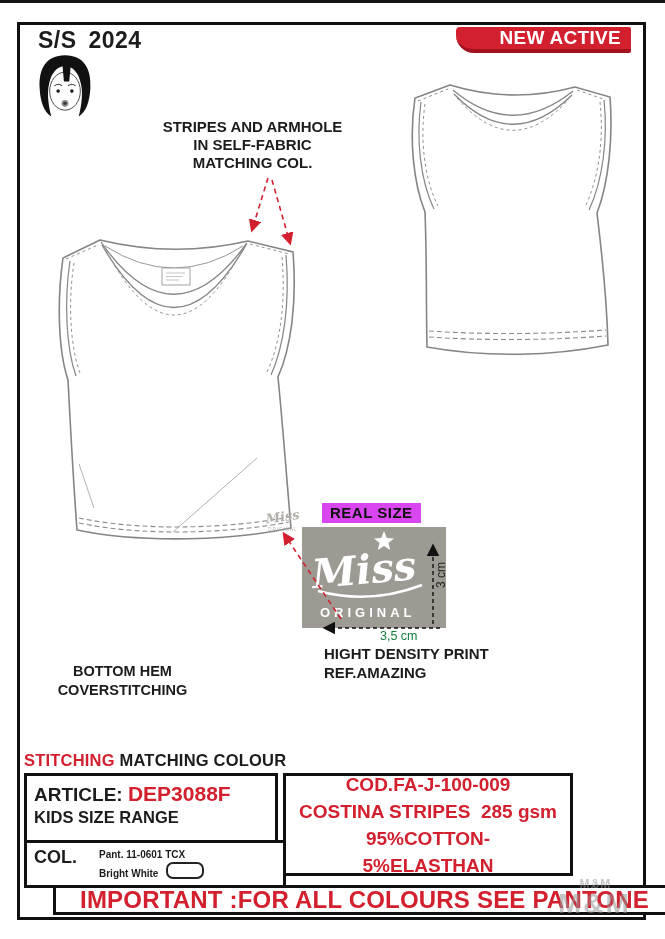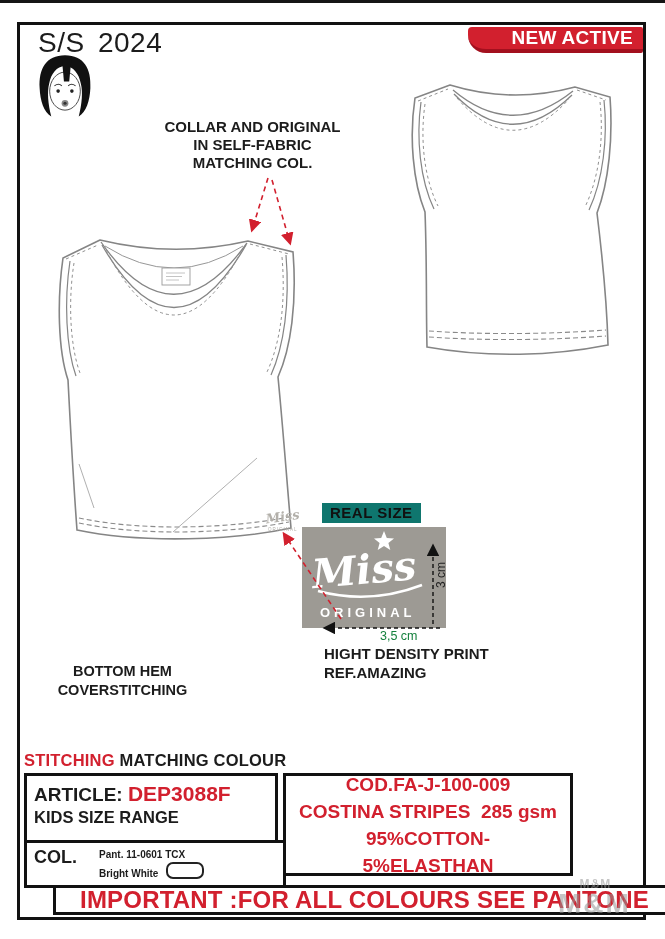--- a/index.html
+++ b/index.html
@@ -6,34 +6,34 @@
   #canvas{position:relative;width:665px;height:939px;background:#fff;overflow:hidden;
           font-family:"Liberation Sans",sans-serif;color:#1c1c1c;}
   .abs{position:absolute;}
   .preline{white-space:pre-line;}
   .pre{white-space:pre;}
   .red{color:#d2202e;}
 
   #top-strip{left:0;top:0;width:665px;height:3px;background:#151515;}
   #page-border{left:17px;top:22px;width:623px;height:892px;border:3px solid #111;}
 
-  #season{left:38px;top:27px;font-size:28px;font-weight:normal;word-spacing:5px;letter-spacing:.5px;}
+  #season{left:38px;top:27px;font-size:23px;font-weight:bold;word-spacing:5px;letter-spacing:.5px;}
   #brand-logo{left:33px;top:52px;}
 
-  #badge{left:468px;top:27px;width:175px;height:26px;background:#d2202e;
+  #badge{left:456px;top:27px;width:175px;height:26px;background:#d2202e;
          border-radius:4px 2px 2px 18px;border-bottom:4px solid #a3101e;
          display:flex;align-items:center;justify-content:flex-end;padding-right:10px;box-sizing:border-box;}
   #badge span{color:#fff;font-weight:bold;font-size:19px;letter-spacing:.3px;}
 
   #collar-note{left:140px;top:118px;width:225px;font-size:15px;font-weight:bold;line-height:18px;text-align:center;}
 
   #front-view{left:55px;top:228px;}
   #back-view{left:393px;top:82px;}
 
-  #real-size-tag{left:322px;top:503px;background:#0f766e;color:#111;font-size:15px;font-weight:bold;
+  #real-size-tag{left:322px;top:503px;background:#d946ef;color:#111;font-size:15px;font-weight:bold;
                  padding:1px 8px 2px 8px;letter-spacing:.5px;}
   #print-box{left:302px;top:527px;width:144px;height:101px;background:#9d9a94;}
 
   #dim-h-label{left:412px;top:568px;width:58px;text-align:center;font-size:12px;color:#222;
                transform:rotate(-90deg);}
   #dim-w-label{left:380px;top:629px;font-size:12.5px;color:#15803d;}
 
   #print-note{left:324px;top:644px;font-size:15px;font-weight:bold;line-height:19px;}
   #hem-note{left:40px;top:662px;width:165px;font-size:14.5px;font-weight:bold;line-height:19px;text-align:center;}
 
@@ -81,21 +81,21 @@
     <circle cx="23.5" cy="37" r="1.7" fill="#222"></circle>
     <circle cx="36.5" cy="37" r="1.7" fill="#222"></circle>
     <circle cx="30" cy="48.5" r="3.2" fill="#888"></circle>
     <circle cx="30" cy="48.5" r="1.5" fill="#333"></circle>
   </svg>
 
   <div id="badge" class="abs">
     <span>NEW ACTIVE</span>
   </div>
 
-  <div id="collar-note" class="abs preline">COLLAR AND ORIGINAL
+  <div id="collar-note" class="abs preline">STRIPES AND ARMHOLE
 IN SELF-FABRIC
 MATCHING COL.</div>
 
   <svg id="front-view" class="abs" width="250" height="335" viewBox="0 0 250 335">
     <path d="M45,12 L8,30 C2,72 3,122 13,152 C16,210 19,262 22,302 C90,316 180,312 236,300 C232,255 228,200 223,149 C236,120 242,75 238,24 L193,13 Q119,30 45,12 Z" fill="#fff" stroke="#858585" stroke-width="1.6"></path>
 
     <path d="M50,18 Q119,62 188,18" fill="none" stroke="#979797" stroke-width="1"></path>
 
     <path d="M46,14 Q118,118 192,15" fill="none" stroke="#858585" stroke-width="1.3"></path>
     <path d="M47,17 Q119,142 191,17" fill="none" stroke="#858585" stroke-width="1.3"></path>

